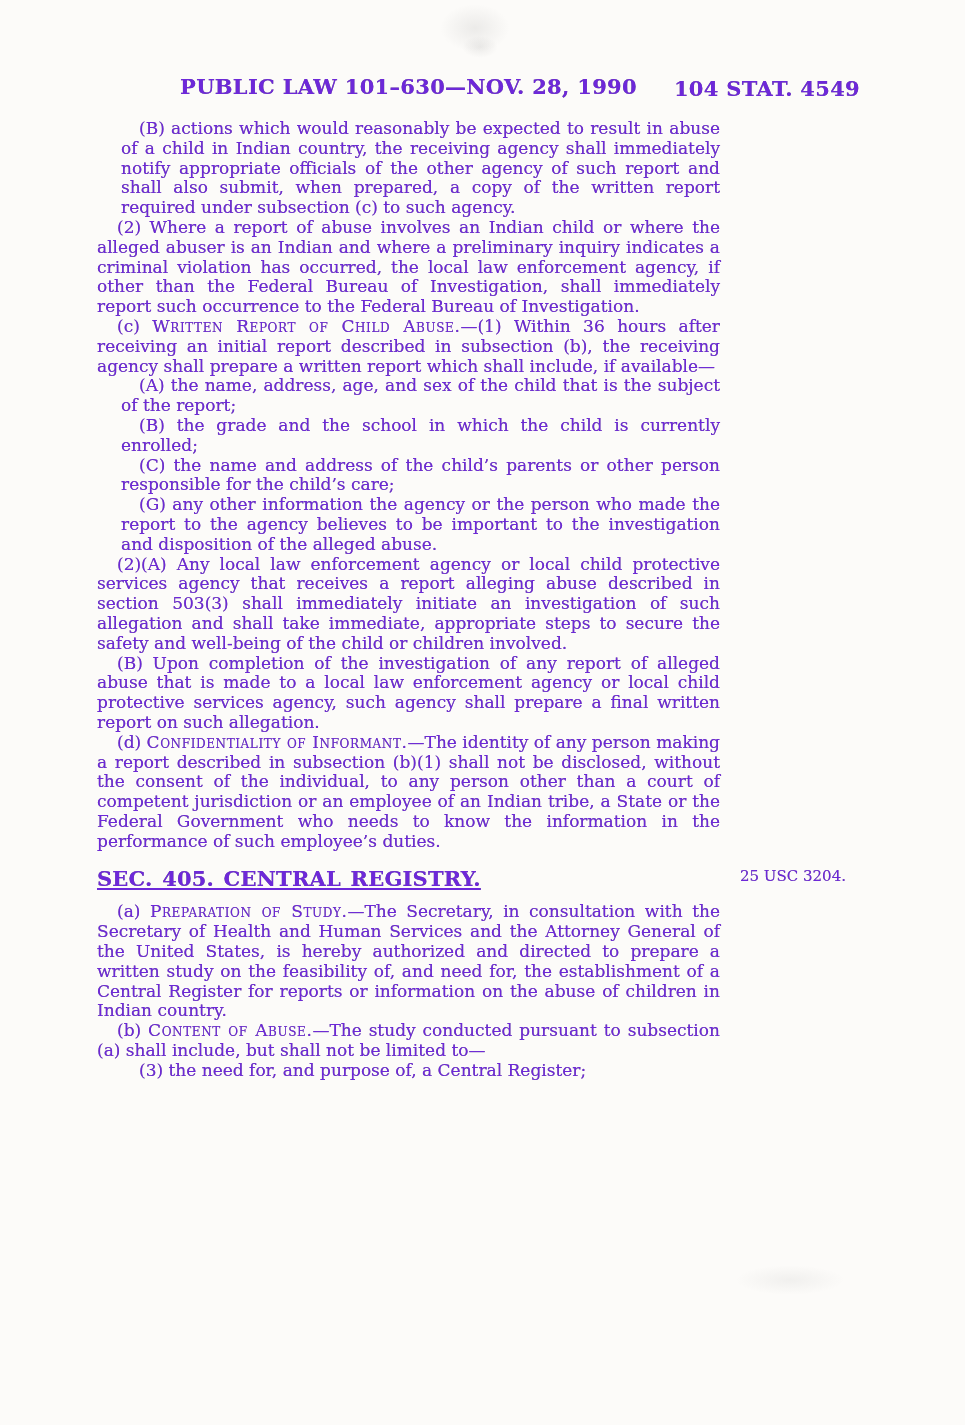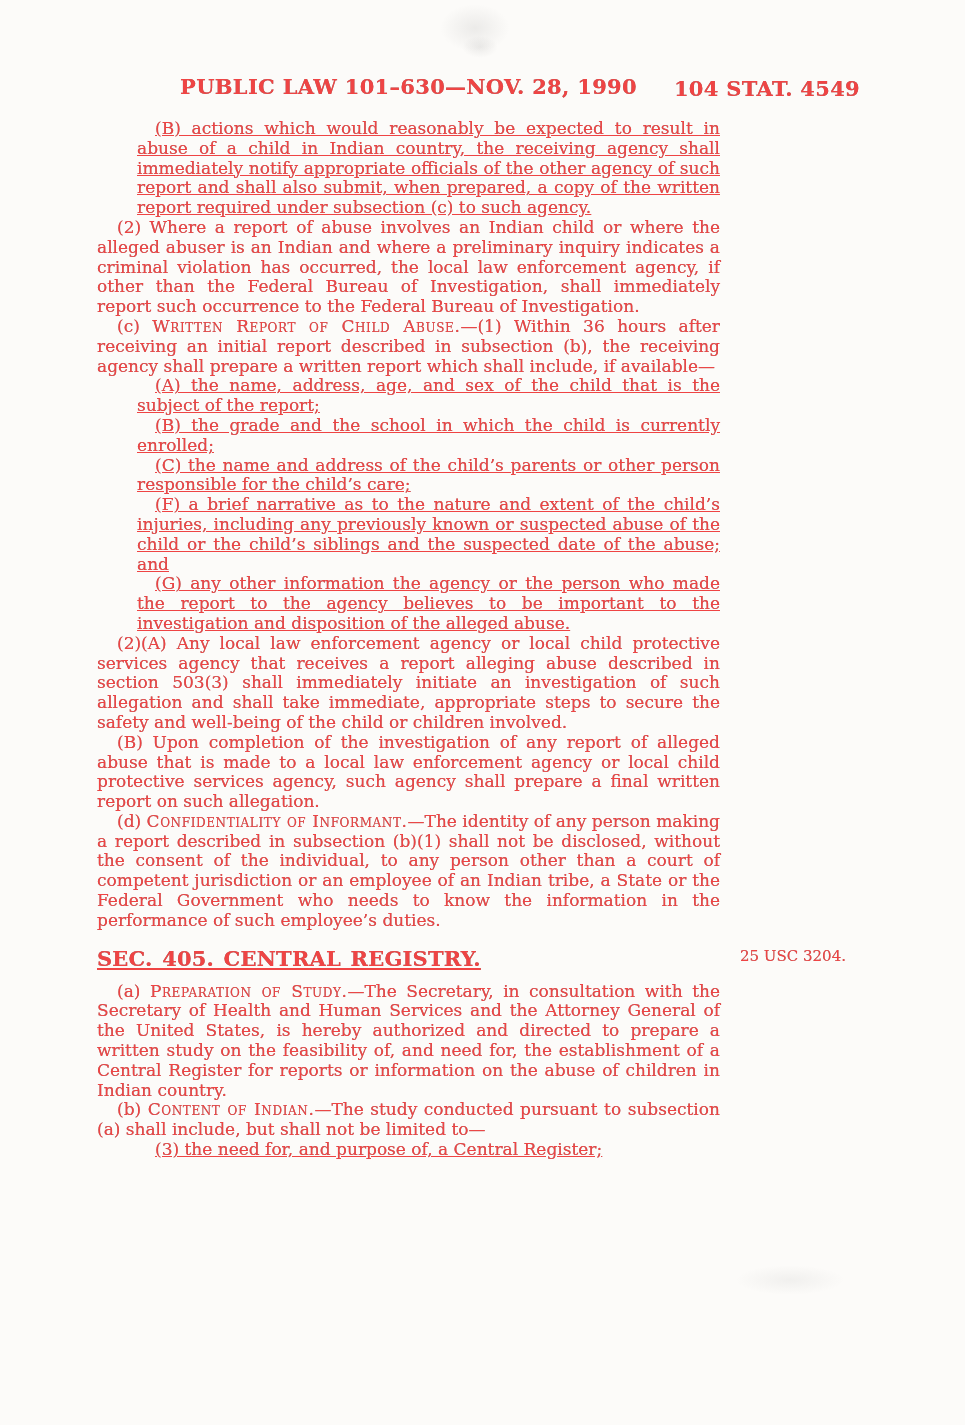--- a/index.html
+++ b/index.html
@@ -11,21 +11,21 @@
     height: 1425px;
     background: #ffffff;
     overflow: hidden;
   }
   .page {
     position: relative;
     width: 965px;
     height: 1425px;
     background: #fcfbf9;
     font-family: "DejaVu Serif", "Liberation Serif", serif;
-    color: #ef4444;
+    color: #6d28d9;
   }
   
   .artifact {
     position: absolute;
     border-radius: 50%;
     pointer-events: none;
   }
   .artifact.a1 { left: 440px; top: 4px;  width: 70px; height: 48px; background: radial-gradient(ellipse at center, rgba(90,90,90,0.10), rgba(90,90,90,0) 70%); }
   .artifact.a2 { left: 462px; top: 36px; width: 36px; height: 22px; background: radial-gradient(ellipse at center, rgba(90,90,90,0.10), rgba(90,90,90,0) 70%); }
   .artifact.a3 { left: 735px; top: 1265px; width: 110px; height: 30px; background: radial-gradient(ellipse at center, rgba(90,90,90,0.07), rgba(90,90,90,0) 70%); }
@@ -60,21 +60,21 @@
     width: 623px;
   }
   .para {
     margin: 0;
     font-size: 17px;
     line-height: 19.8px;
     text-align: justify;
     text-shadow: 0 0 0.5px rgba(25,25,25,0.5);
   }
   .indent-main { text-indent: 20px; }
-  .indent-sub  { margin-left: 40px; text-indent: 18px; text-decoration: underline; }
+  .indent-sub  { margin-left: 24px; text-indent: 18px; }
   .sc {
     font-variant: small-caps;
     letter-spacing: 0.6px;
   }
   .sec-heading-row {
     position: relative;
     margin: 15px 0 11px 0;
   }
   .sec-heading {
     font-size: 21px;
@@ -105,23 +105,22 @@
 
   <div class="header-stat">104 STAT. 4549</div>
 
   <div class="body-column">
       <p class="para indent-sub"><span>(B) actions which would reasonably be expected to result in abuse of a child in Indian country, the receiving agency shall immediately notify appropriate officials of the other agency of such report and shall also submit, when prepared, a copy of the written report required under subsection (c) to such agency.</span></p>
       <p class="para indent-main"><span>(2) Where a report of abuse involves an Indian child or where the alleged abuser is an Indian and where a preliminary inquiry indicates a criminal violation has occurred, the local law enforcement agency, if other than the Federal Bureau of Investigation, shall immediately report such occurrence to the Federal Bureau of Investigation.</span></p>
       <p class="para indent-main"><span>(c) </span><span class="sc">Written Report of Child Abuse.</span><span>—(1) Within 36 hours after receiving an initial report described in subsection (b), the receiving agency shall prepare a written report which shall include, if available—</span></p>
       <p class="para indent-sub"><span>(A) the name, address, age, and sex of the child that is the subject of the report;</span></p>
       <p class="para indent-sub"><span>(B) the grade and the school in which the child is currently enrolled;</span></p>
       <p class="para indent-sub"><span>(C) the name and address of the child’s parents or other person responsible for the child’s care;</span></p>
-      <p class="para indent-sub"><span>(F) a brief narrative as to the nature and extent of the child’s injuries, including any previously known or suspected abuse of the child or the child’s siblings and the suspected date of the abuse; and</span></p>
       <p class="para indent-sub"><span>(G) any other information the agency or the person who made the report to the agency believes to be important to the investigation and disposition of the alleged abuse.</span></p>
       <p class="para indent-main"><span>(2)(A) Any local law enforcement agency or local child protective services agency that receives a report alleging abuse described in section 503(3) shall immediately initiate an investigation of such allegation and shall take immediate, appropriate steps to secure the safety and well-being of the child or children involved.</span></p>
       <p class="para indent-main"><span>(B) Upon completion of the investigation of any report of alleged abuse that is made to a local law enforcement agency or local child protective services agency, such agency shall prepare a final written report on such allegation.</span></p>
       <p class="para indent-main"><span>(d) </span><span class="sc">Confidentiality of Informant.</span><span>—The identity of any person making a report described in subsection (b)(1) shall not be disclosed, without the consent of the individual, to any person other than a court of competent jurisdiction or an employee of an Indian tribe, a State or the Federal Government who needs to know the information in the performance of such employee’s duties.</span></p>
       <div class="sec-heading-row"><span class="sec-heading">SEC. 405. CENTRAL REGISTRY.</span><span class="margin-note">25 USC 3204.</span></div>
       <p class="para indent-main"><span>(a) </span><span class="sc">Preparation of Study.</span><span>—The Secretary, in consultation with the Secretary of Health and Human Services and the Attorney General of the United States, is hereby authorized and directed to prepare a written study on the feasibility of, and need for, the establishment of a Central Register for reports or information on the abuse of children in Indian country.</span></p>
-      <p class="para indent-main"><span>(b) </span><span class="sc">Content of Indian.</span><span>—The study conducted pursuant to subsection (a) shall include, but shall not be limited to—</span></p>
+      <p class="para indent-main"><span>(b) </span><span class="sc">Content of Abuse.</span><span>—The study conducted pursuant to subsection (a) shall include, but shall not be limited to—</span></p>
       <p class="para indent-sub"><span>(3) the need for, and purpose of, a Central Register;</span></p>
     </div>
 </div>
 
 </body></html>

